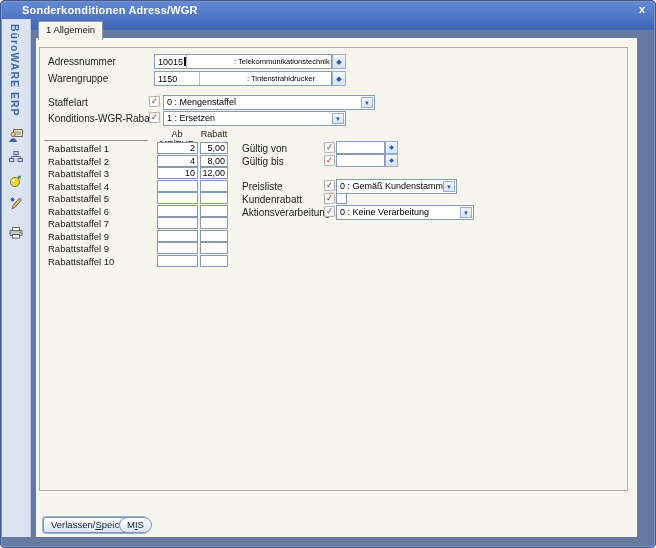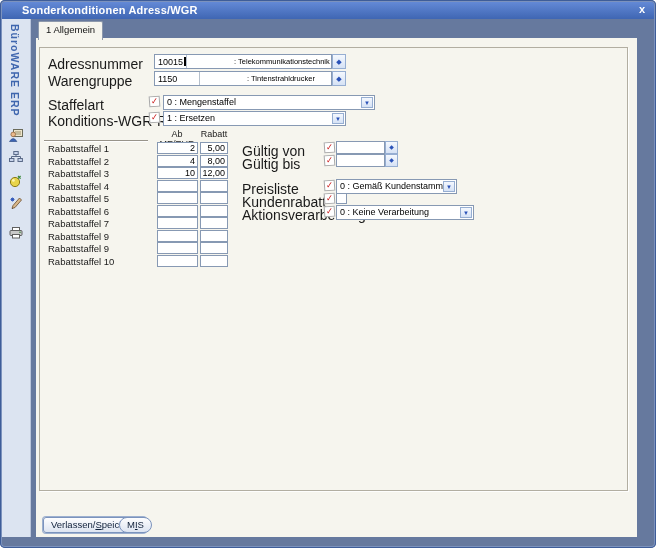--- a/index.html
+++ b/index.html
@@ -1,37 +1,37 @@
 <!DOCTYPE html>
 <html><head>
 <meta charset="utf-8">
 <style>
   html,body{margin:0;padding:0;background:#ffffff;font-family:"Liberation Sans","DejaVu Sans",sans-serif;}
   .window{position:relative;width:656px;height:548px;background:#66799e;border-radius:5px;
           box-shadow:inset 0 0 0 1px #3e5d99, inset 0 0 0 2px #7c92bd;overflow:hidden;}
   
-  .titlebar{position:absolute;left:2px;top:2px;right:2px;height:17px;
+  .titlebar{position:absolute;left:2px;top:2px;right:2px;height:28px;
             background:linear-gradient(#6389d6,#3f66b3);border-radius:3px 3px 0 0;padding-left:35px;}
   .titlebar .title{position:absolute;left:20px;top:2px;font-size:11px;font-weight:bold;color:#ffffff;letter-spacing:.2px;}
   .titlebar .close{position:absolute;right:9px;top:1px;font-size:11px;font-weight:bold;color:#ffffff;cursor:default;}
   
   .sidebar{position:absolute;left:2px;top:19px;width:28px;bottom:11px;background:#dce4f1;
            border-right:1px solid #b9c4da;}
   .brand{position:absolute;top:5px;left:7px;writing-mode:vertical-rl;font-size:10.5px;font-weight:bold;
          color:#3f66ae;letter-spacing:1px;white-space:nowrap;}
   .side-icon{position:absolute;left:7px;width:15px;height:14px;}
   
   .tab{position:absolute;left:38px;top:21px;height:18px;padding:0 7px;background:#f6f5ee;
        border:1px solid #8c98ac;border-bottom:none;border-radius:2px 2px 0 0;
        font-size:9.5px;line-height:16px;color:#111;z-index:3;}
   
   .content{position:absolute;left:36px;top:38px;width:601px;height:499px;background:#f6f5ee;z-index:2;}
   .panel{position:absolute;left:3px;top:9px;width:587px;height:442px;border:1px solid #b2aea1;
          box-shadow:1px 1px 0 rgba(255,255,255,.85);}
-  .lbl{position:absolute;font-size:14px;color:#1a1a1a;white-space:nowrap;}
+  .lbl{position:absolute;font-size:10px;color:#1a1a1a;white-space:nowrap;}
   
   .field{position:absolute;left:118px;width:178px;height:15px;background:#ffffff;
          border:1px solid #8799b3;box-sizing:border-box;display:flex;align-items:center;gap:40px;}
   .subbox{width:45px;height:100%;border-right:1px solid #b6c0cc;display:flex;align-items:center;
           padding-left:3px;box-sizing:border-box;font-size:9px;color:#000;}
   .cursor{display:inline-block;width:2px;height:9px;background:#000;margin-left:1px;}
   .desc{font-size:7.5px;color:#000;padding-left:7px;white-space:nowrap;overflow:hidden;}
   .spin{position:absolute;left:296px;width:14px;height:15px;box-sizing:border-box;
         background:linear-gradient(#f4f8fe,#d6e2f5);border:1px solid #96aed2;
         font-size:7px;color:#2a52b8;text-align:center;line-height:13px;}

